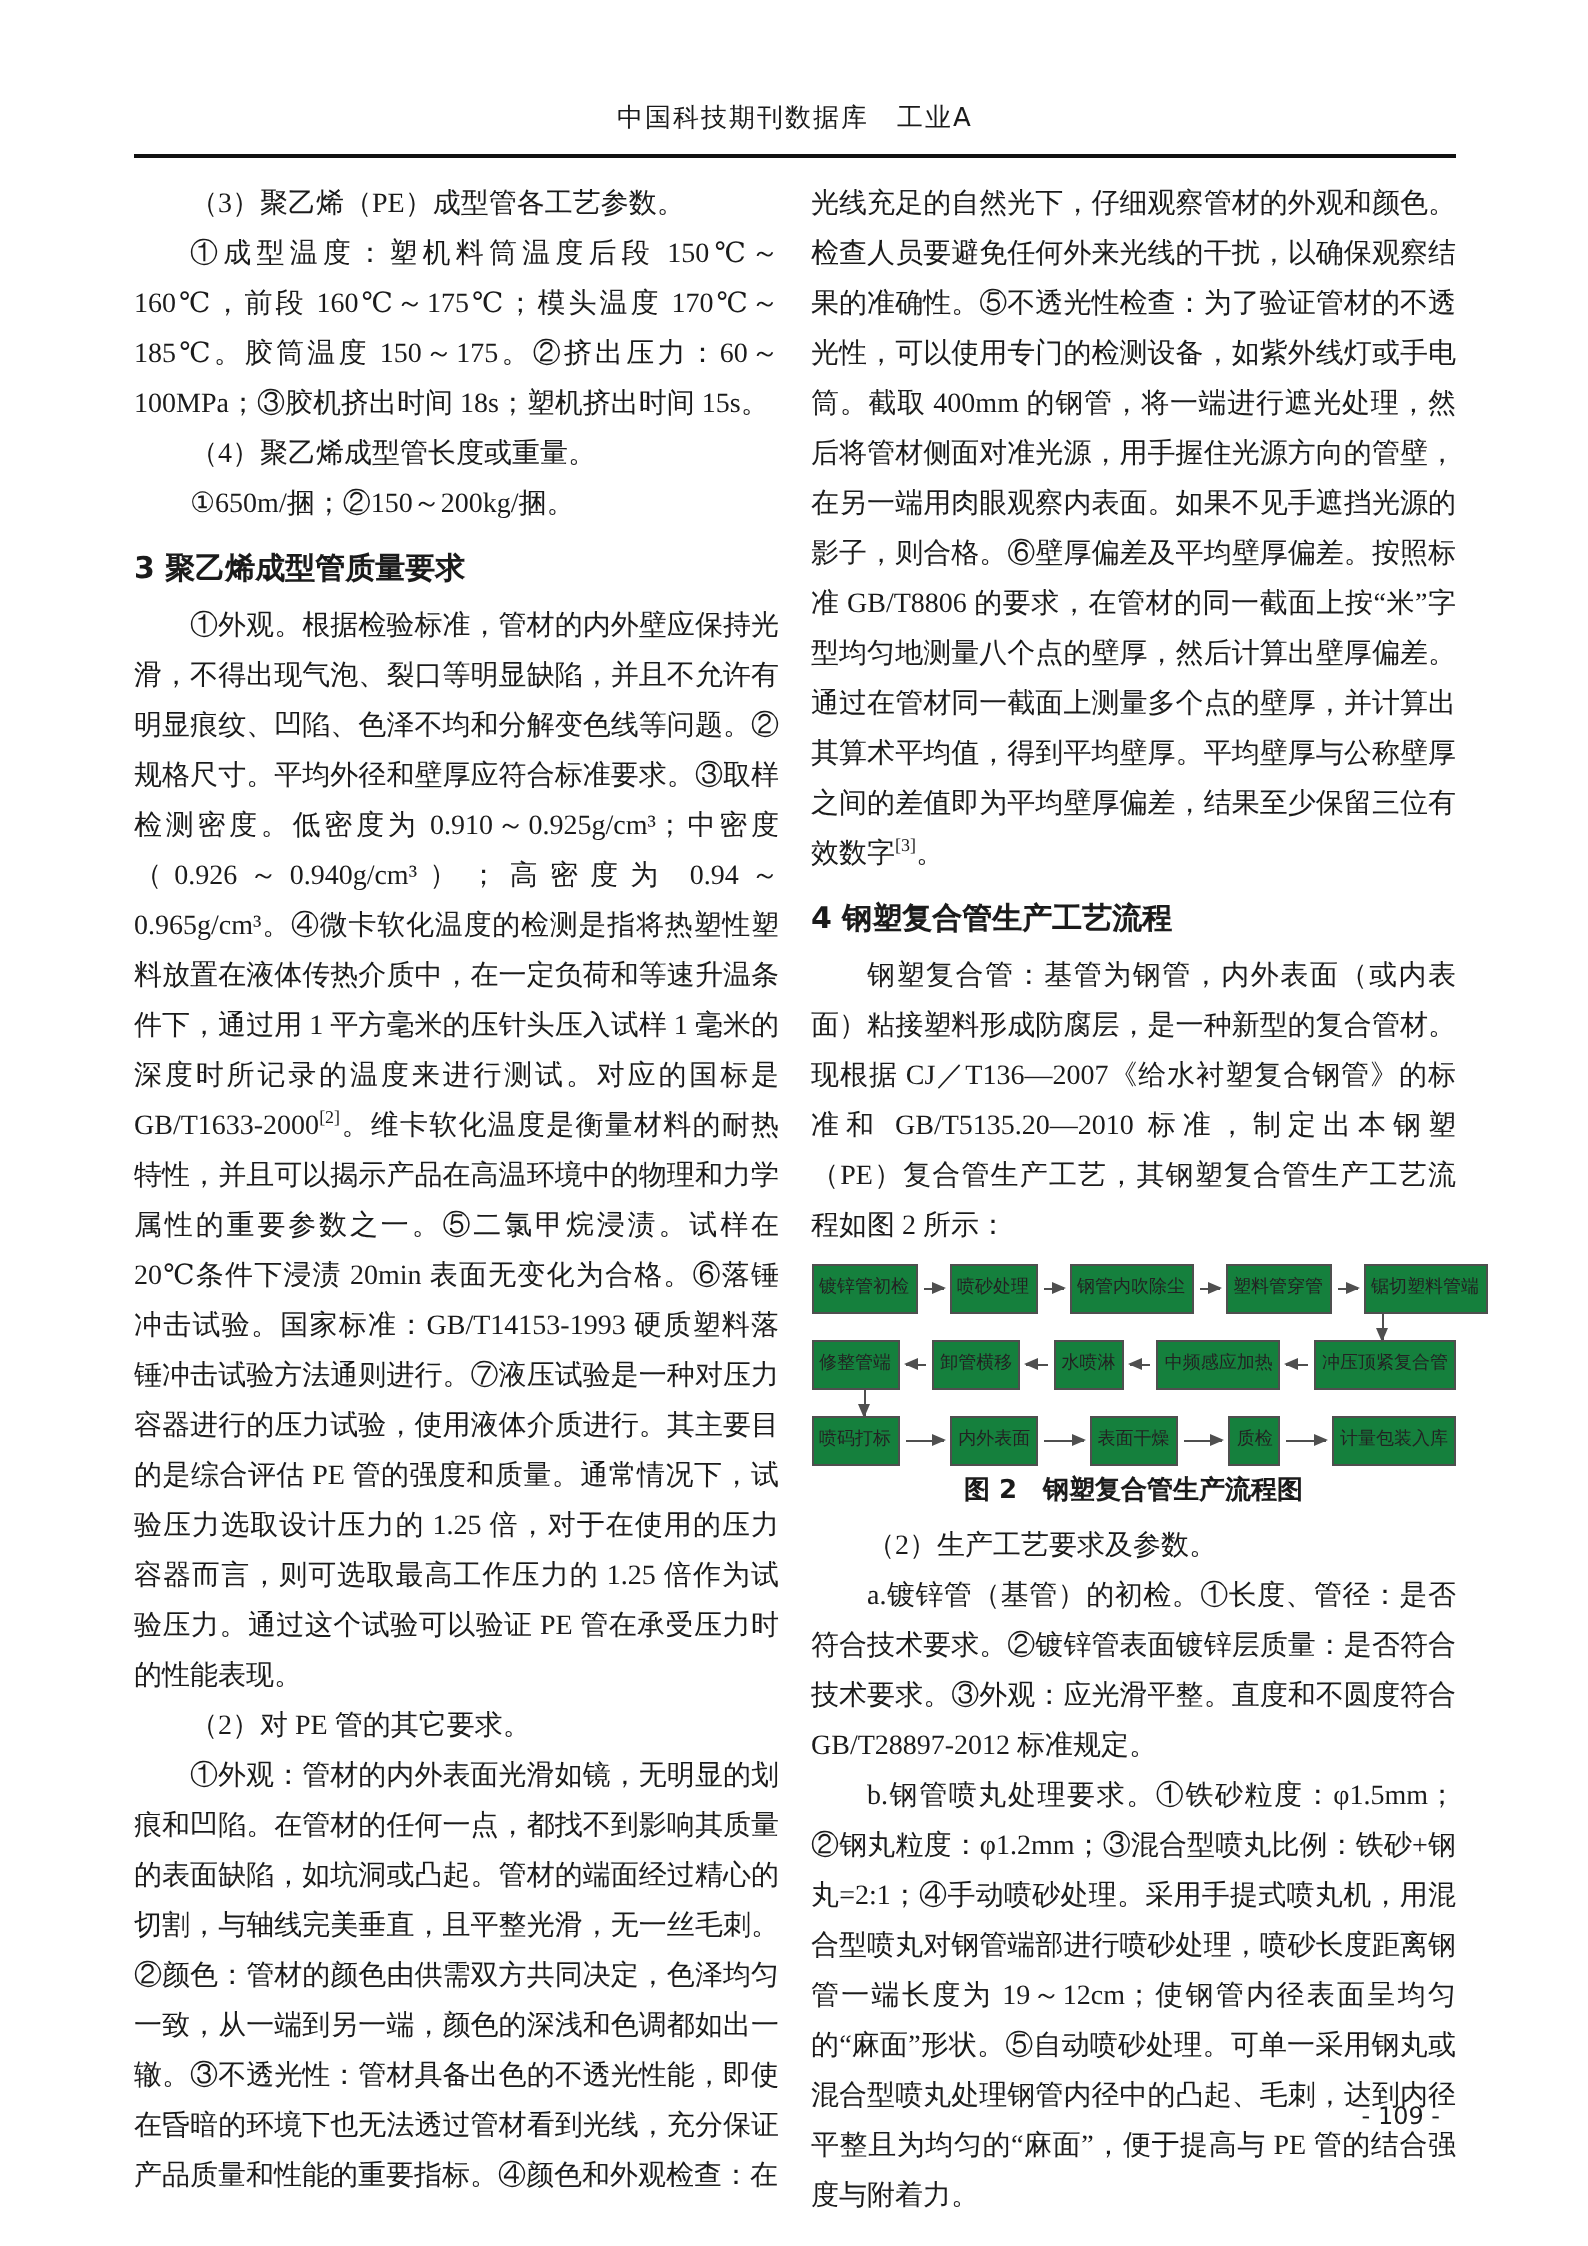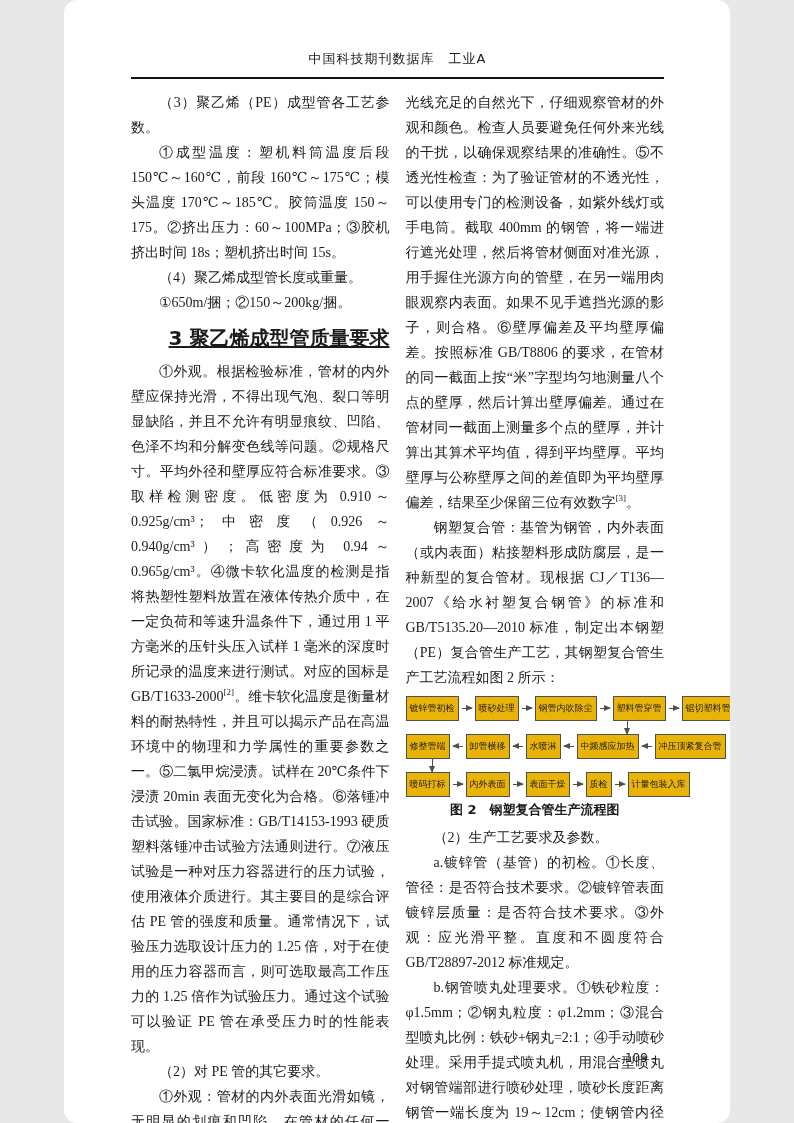--- a/index.html
+++ b/index.html
@@ -1,47 +1,45 @@
 <!DOCTYPE html>
 <html><head>
 <meta charset="utf-8">
 <style>
   html,body { margin:0; padding:0; background:#e8e8e8; }
   .page {
-    position:relative; width:666px; height:1123px; margin:0 auto;
+    position:relative; width:794px; height:1123px; margin:0 auto;
     background:#ffffff; overflow:hidden;
     font-family:"Liberation Serif","DejaVu Serif",serif;
     color:#1b1b1b;
-    border-radius:13px;
   }
   .header {
     position:absolute; top:50px; left:67px; right:66px;
     text-align:center; font-size:13px; letter-spacing:1px;
     font-family:"DejaVu Sans","Liberation Sans",sans-serif;
     padding-bottom:9px; border-bottom:2px solid #111;
   }
   .content {
     position:absolute; top:90px; left:67px; right:66px;
     display:flex; gap:16px;
   }
   .col { flex:1 1 0; min-width:0; text-align:justify; font-size:14px; line-height:25px; }
   .para { margin:0; }
   .ind { text-indent:2em; }
   sup.ref { font-size:9px; line-height:0; }
   .sec-heading {
-    margin:7px 0 5px; font-size:20px; font-weight:bold; text-align:right;
+    margin:7px 0 5px; font-size:15px; font-weight:bold; text-align:left;
     line-height:1.6;
     font-family:"DejaVu Sans","Liberation Sans",sans-serif;
-    text-decoration:underline;
   }
   
   .flowchart { margin:6px 0 2px; }
   .flow-row { display:flex; align-items:center; justify-content:space-between; }
   .flow-box {
-    border:1px solid #4f4f4f; background:#eab308; color:#222;
+    border:1px solid #4f4f4f; background:#15803d; color:#222;
     font-size:9px; line-height:9px; padding:7px 3px; white-space:nowrap;
     font-family:"DejaVu Sans","Liberation Sans",sans-serif; text-align:center;
   }
   .harrow { flex:1 1 auto; min-width:10px; height:1px; background:#4f4f4f; position:relative; margin:0 3px; }
   .harrow.right::after {
     content:""; position:absolute; right:-1px; top:-3px; width:0; height:0;
     border-left:7px solid #4f4f4f; border-top:3.5px solid transparent; border-bottom:3.5px solid transparent;
   }
   .harrow.left::after {
     content:""; position:absolute; left:-1px; top:-3px; width:0; height:0;
@@ -80,20 +78,21 @@
       <p class="para ind">（4）聚乙烯成型管长度或重量。</p>
       <p class="para ind">①650m/捆；②150～200kg/捆。</p>
       <h2 class="sec-heading">3 聚乙烯成型管质量要求</h2>
       <p class="para ind"><span>①外观。根据检验标准，管材的内外壁应保持光滑，不得出现气泡、裂口等明显缺陷，并且不允许有明显痕纹、凹陷、色泽不均和分解变色线等问题。②规格尺寸。平均外径和壁厚应符合标准要求。③取样检测密度。低密度为 0.910～0.925g/cm³；中密度（0.926～0.940g/cm³）；高密度为 0.94～0.965g/cm³。④微卡软化温度的检测是指将热塑性塑料放置在液体传热介质中，在一定负荷和等速升温条件下，通过用 1 平方毫米的压针头压入试样 1 毫米的深度时所记录的温度来进行测试。对应的国标是 GB/T1633-2000</span><sup class="ref">[2]</sup><span>。维卡软化温度是衡量材料的耐热特性，并且可以揭示产品在高温环境中的物理和力学属性的重要参数之一。⑤二氯甲烷浸渍。试样在 20℃条件下浸渍 20min 表面无变化为合格。⑥落锤冲击试验。国家标准：GB/T14153-1993 硬质塑料落锤冲击试验方法通则进行。⑦液压试验是一种对压力容器进行的压力试验，使用液体介质进行。其主要目的是综合评估 PE 管的强度和质量。通常情况下，试验压力选取设计压力的 1.25 倍，对于在使用的压力容器而言，则可选取最高工作压力的 1.25 倍作为试验压力。通过这个试验可以验证 PE 管在承受压力时的性能表现。</span></p>
       <p class="para ind">（2）对 PE 管的其它要求。</p>
       <p class="para ind">①外观：管材的内外表面光滑如镜，无明显的划痕和凹陷。在管材的任何一点，都找不到影响其质量的表面缺陷，如坑洞或凸起。管材的端面经过精心的切割，与轴线完美垂直，且平整光滑，无一丝毛刺。②颜色：管材的颜色由供需双方共同决定，色泽均匀一致，从一端到另一端，颜色的深浅和色调都如出一辙。③不透光性：管材具备出色的不透光性能，即使在昏暗的环境下也无法透过管材看到光线，充分保证产品质量和性能的重要指标。④颜色和外观检查：在</p>
     </div>
 
     <div class="col">
       <p class="para"><span>光线充足的自然光下，仔细观察管材的外观和颜色。检查人员要避免任何外来光线的干扰，以确保观察结果的准确性。⑤不透光性检查：为了验证管材的不透光性，可以使用专门的检测设备，如紫外线灯或手电筒。截取 400mm 的钢管，将一端进行遮光处理，然后将管材侧面对准光源，用手握住光源方向的管壁，在另一端用肉眼观察内表面。如果不见手遮挡光源的影子，则合格。⑥壁厚偏差及平均壁厚偏差。按照标准 GB/T8806 的要求，在管材的同一截面上按“米”字型均匀地测量八个点的壁厚，然后计算出壁厚偏差。通过在管材同一截面上测量多个点的壁厚，并计算出其算术平均值，得到平均壁厚。平均壁厚与公称壁厚之间的差值即为平均壁厚偏差，结果至少保留三位有效数字</span><sup class="ref">[3]</sup><span>。</span></p>
+      <h2 class="sec-heading">4 钢塑复合管生产工艺流程</h2>
       <p class="para ind">钢塑复合管：基管为钢管，内外表面（或内表面）粘接塑料形成防腐层，是一种新型的复合管材。现根据 CJ／T136—2007《给水衬塑复合钢管》的标准和 GB/T5135.20—2010 标准，制定出本钢塑（PE）复合管生产工艺，其钢塑复合管生产工艺流程如图 2 所示：</p>
 
       <div class="flowchart">
           <div class="flow-row">
             <div class="flow-box">镀锌管初检</div>
             <div class="harrow right"></div>
             <div class="flow-box">喷砂处理</div>
             <div class="harrow right"></div>
             <div class="flow-box">钢管内吹除尘</div>
             <div class="harrow right"></div>

